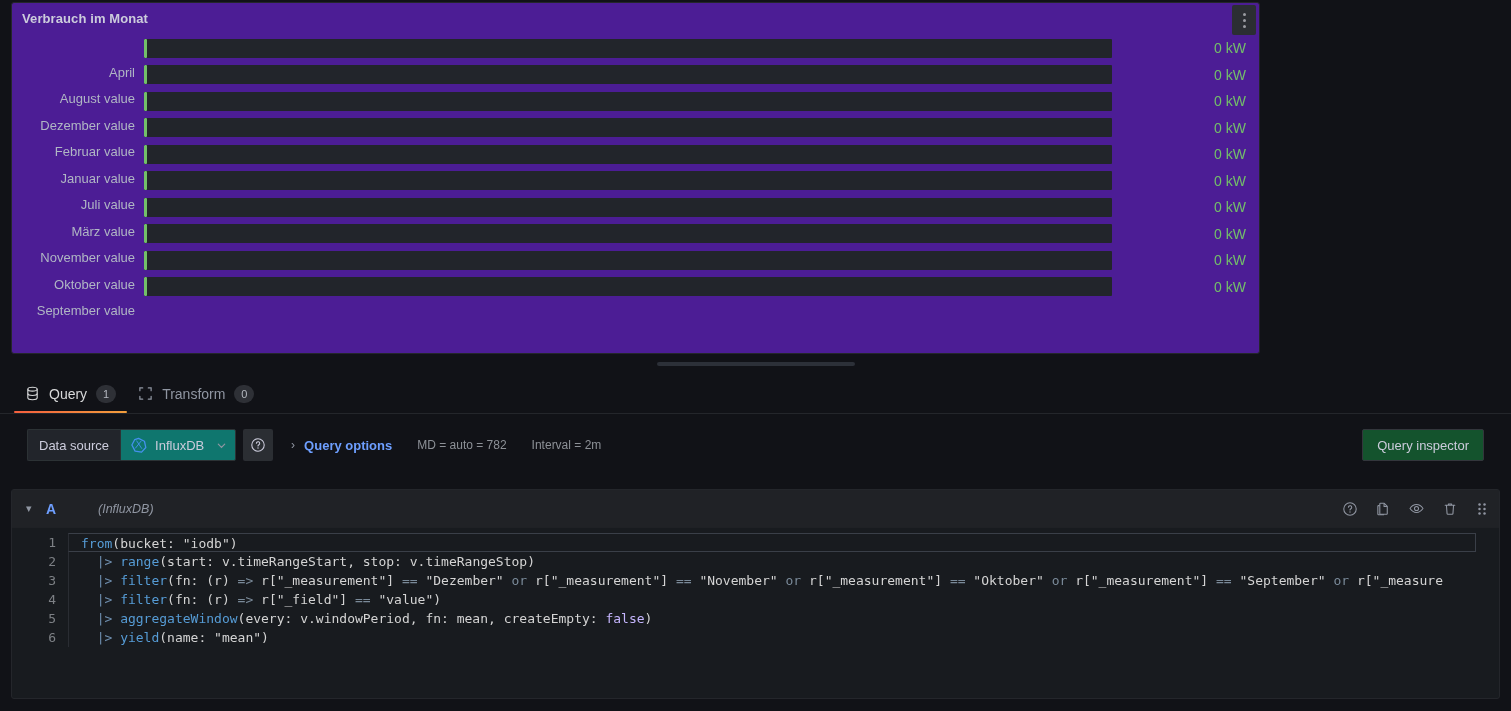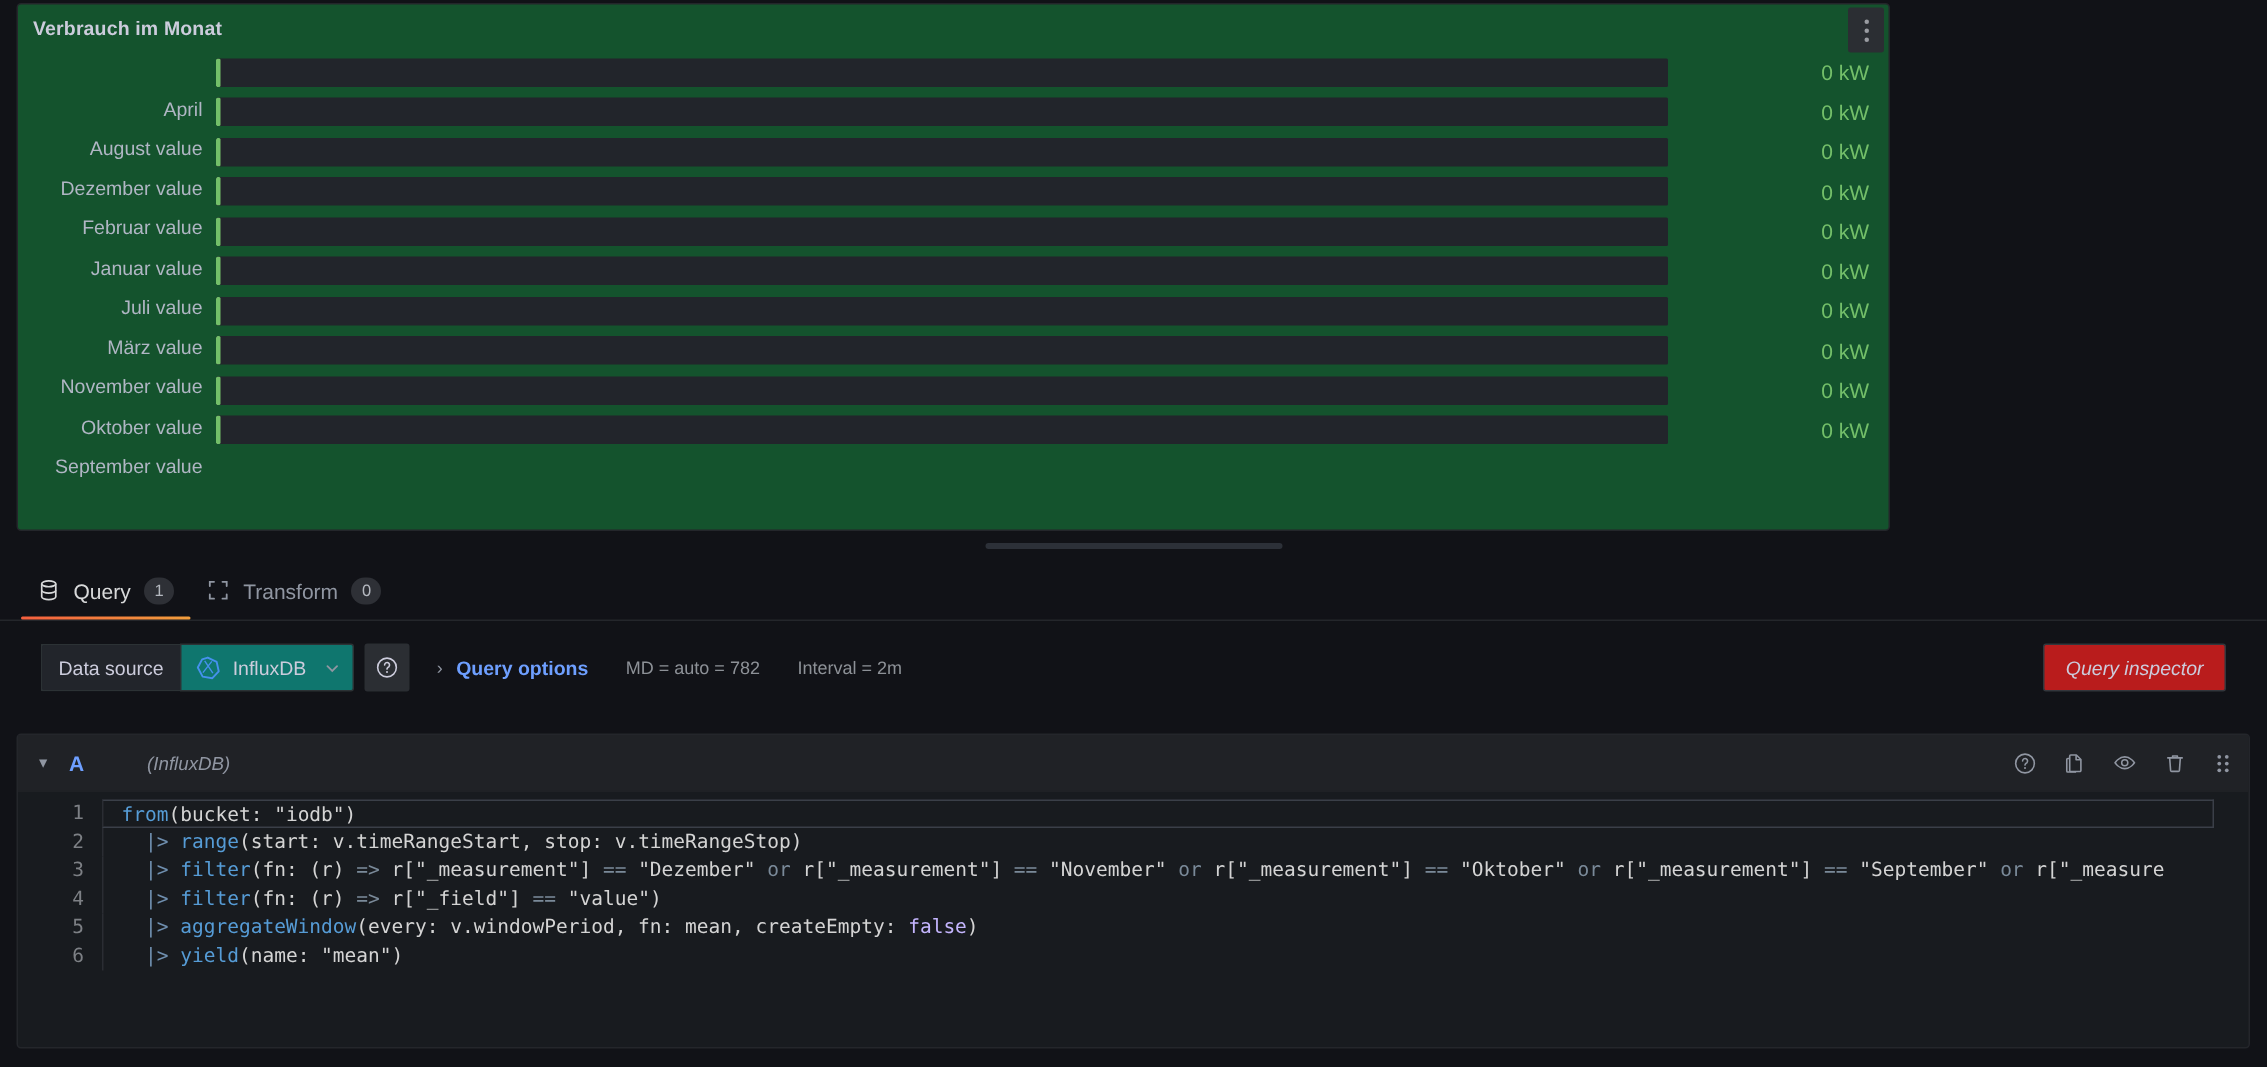--- a/index.html
+++ b/index.html
@@ -7,21 +7,21 @@
     width: 1511px; height: 711px;
     background: #111217;
     font-family: "Liberation Sans", sans-serif;
     overflow: hidden;
   }
 
   
   #panel {
     position: absolute; left: 11px; top: 2px;
     width: 1249px; height: 352px;
-    background: #14532d;
+    background: #4c1d95;
     border: 1px solid #24262b;
     border-radius: 3px;
   }
   #panel-header {
     height: 30px;
     display: flex; align-items: center;
     padding-left: 10px;
     position: relative;
   }
   #panel-title {
@@ -158,24 +158,24 @@
     cursor: pointer;
   }
   #qopts-caret { color: #9096a2; font-size: 12px; }
   #qopts-label { font-size: 13px; font-weight: 600; color: #6e9fff; }
   .qopt-meta {
     font-size: 12px; color: #8d9197; margin-left: 16px;
   }
   #query-inspector {
     margin-left: auto;
     height: 32px; padding: 0 14px;
-    background: #b91c1c; border: 1px solid #33363c;
+    background: #14532d; border: 1px solid #33363c;
     border-radius: 2px;
     display: flex; align-items: center;
-    font-size: 13px; color: #ccccdc; cursor: pointer; font-style: italic;
+    font-size: 13px; color: #ccccdc; cursor: pointer;
   }
 
   
   #query-card {
     position: absolute; left: 11px; top: 489px;
     width: 1489px; height: 210px;
     background: #181b1f;
     border: 1px solid #24262b;
     border-radius: 3px;
   }

